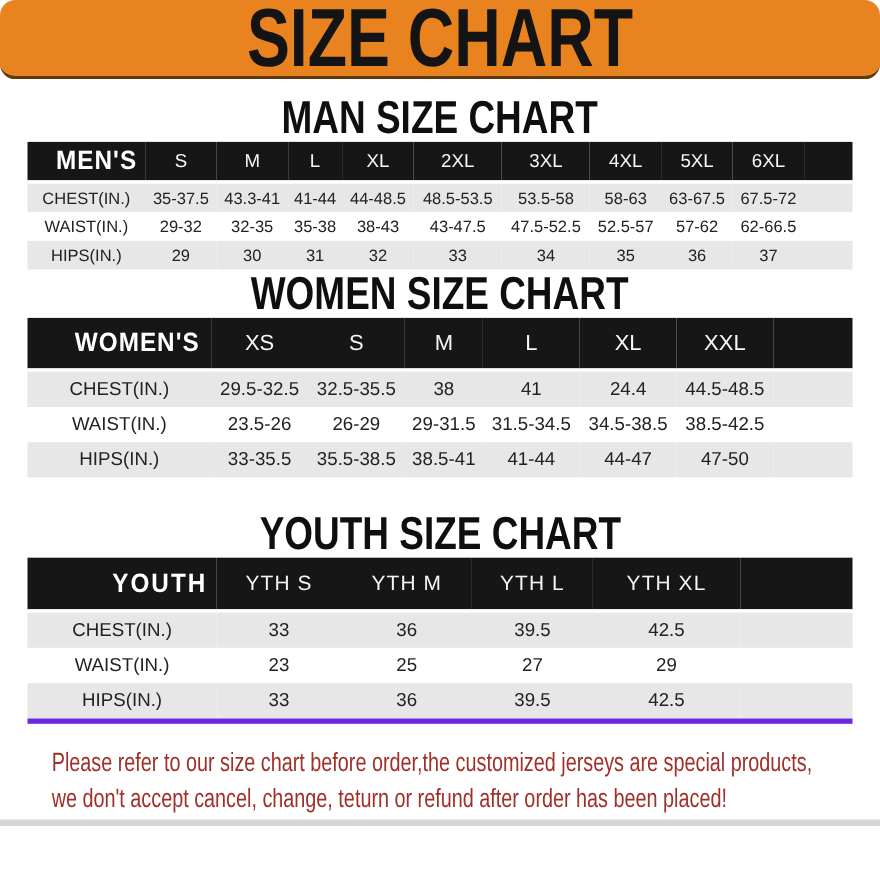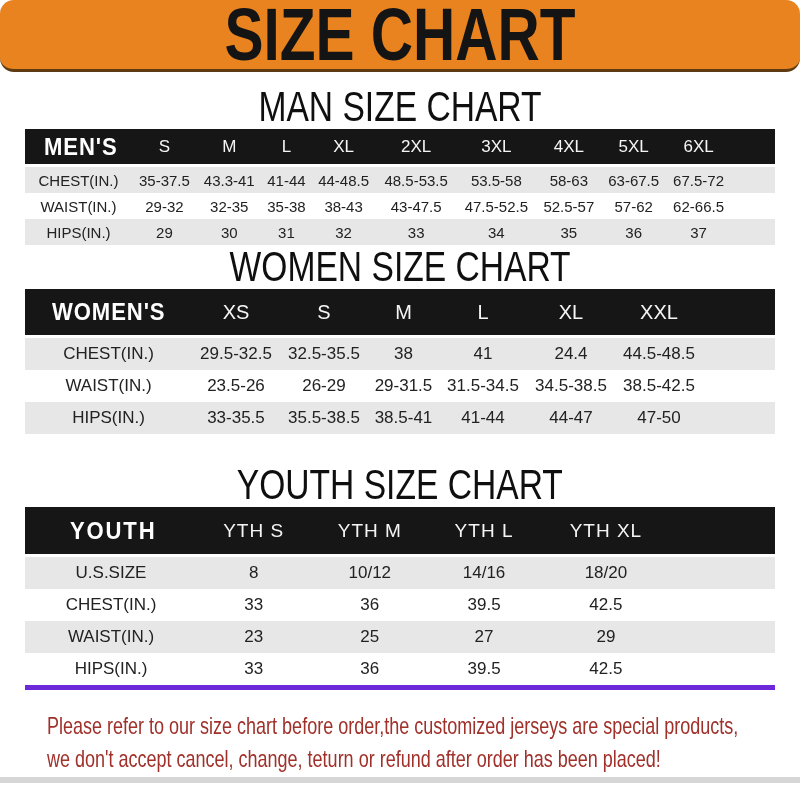--- a/index.html
+++ b/index.html
@@ -13,42 +13,42 @@
     height:69px;background:#E8831F;border-bottom:3px solid #5d3a12;
     display:flex;align-items:center;justify-content:center;border-radius:14px;
   }
   .banner-title{
     display:inline-block;font-weight:bold;font-size:75px;line-height:69px;
     color:#141414;transform:scaleX(0.78);white-space:nowrap;letter-spacing:0px;
   }
   
   .section-heading{
     margin:0;text-align:center;font-size:42px;line-height:44px;color:#0f0f0f;
-    font-weight:normal;white-space:nowrap;
+    font-weight:bold;white-space:nowrap;
   }
   .section-heading .cond{display:inline-block;transform:scaleX(0.80);white-space:nowrap;}
   .heading-man{margin-top:13px;}
   .heading-women{}
   .heading-youth{margin-top:29px;}
   
   table.size-table{
     border-collapse:separate;border-spacing:0;width:750px;margin:0 auto;
     table-layout:auto;
   }
   .t0{margin-top:15px;}
   .t1{margin-top:9px;}
   .t2{margin-top:14px;border-bottom:5px solid #6d28d9;}
   thead th{
     background:#161616;color:#f5f5f5;font-weight:normal;text-align:center;
     white-space:nowrap;
   }
   .t0 thead th{height:33px;font-size:17px;}
   .t1 thead th{height:44px;font-size:20px;}
   .t2 thead th{height:45px;font-size:19px;letter-spacing:1px;}
-  th.corner{text-align:center;padding-left:12px;}
+  th.corner{text-align:right;padding-left:12px;}
   th.corner .cond{
     display:inline-block;font-weight:bold;color:#ffffff;transform:scaleX(0.92);
     transform-origin:left center;letter-spacing:1px;white-space:nowrap;
   }
   .t0 th.corner .cond{font-size:24px;}
   .t1 th.corner .cond{font-size:24px;}
   .t2 th.corner .cond{font-size:24px;letter-spacing:2px;}
   tbody td{
     text-align:center;color:#222222;background:#ffffff;white-space:nowrap;
   }
@@ -199,28 +199,20 @@
         <th class="corner"><span class="cond">YOUTH</span></th>
         <th>YTH S</th>
         <th>YTH M</th>
         <th>YTH L</th>
         <th>YTH XL</th>
         <th class="spacer"></th>
       </tr>
     </thead>
     <tbody>
       <tr>
-        <td class="rowlabel">U.S.SIZE</td>
-        <td>8</td>
-        <td>10/12</td>
-        <td>14/16</td>
-        <td>18/20</td>
-        <td class="spacer"></td>
-      </tr>
-      <tr>
         <td class="rowlabel">CHEST(IN.)</td>
         <td>33</td>
         <td>36</td>
         <td>39.5</td>
         <td>42.5</td>
         <td class="spacer"></td>
       </tr>
       <tr>
         <td class="rowlabel">WAIST(IN.)</td>
         <td>23</td>

